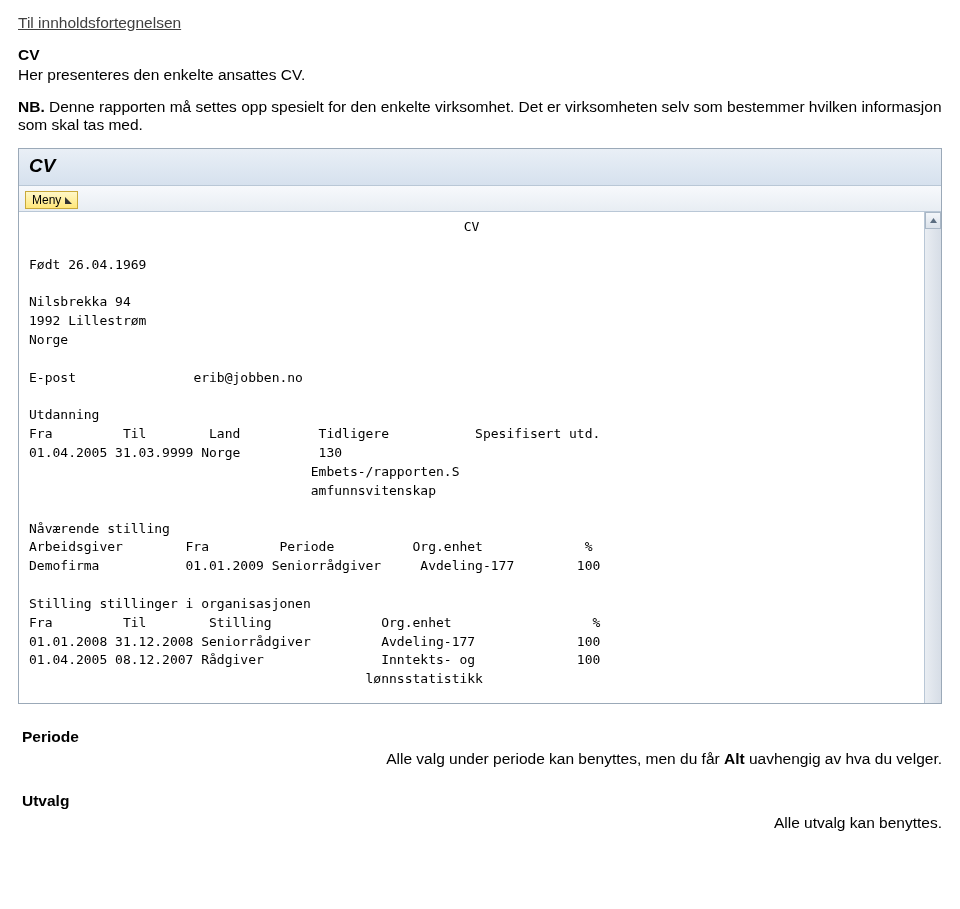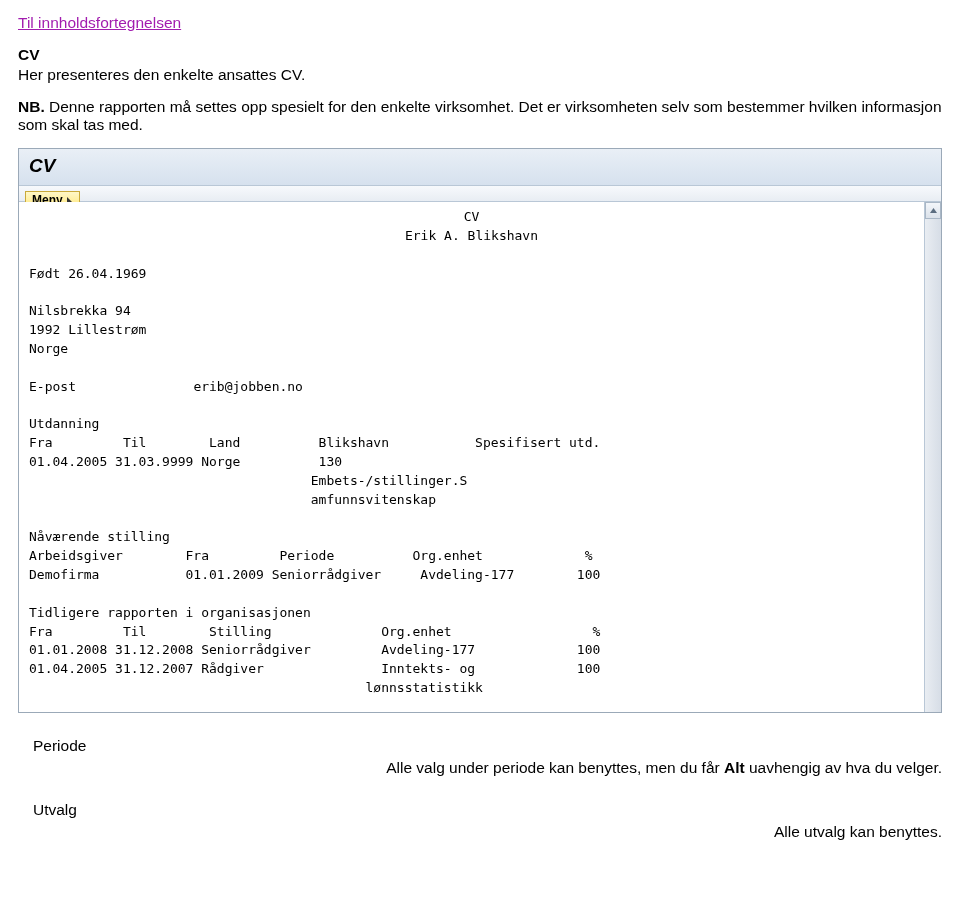--- a/index.html
+++ b/index.html
@@ -6,21 +6,21 @@
   body {
     margin: 0;
     padding: 14px 18px;
     font-family: Arial, Helvetica, sans-serif;
     font-size: 15.5px;
     color: #000;
     background: #fff;
     width: 960px;
   }
   a.toc-link {
-    color: #a21caf;
+    color: #404040;
     text-decoration: underline;
   }
   .section-title {
     font-weight: bold;
     margin: 14px 0 2px 0;
   }
   .para { margin: 0 0 14px 0; }
 
   
   .app-window {
@@ -37,22 +37,21 @@
     font-family: Arial, sans-serif;
     font-weight: bold;
     font-style: italic;
     font-size: 19px;
     color: #000;
   }
   .toolbar-row {
     background: linear-gradient(#f7f9fc, #e8edf3);
     border-bottom: 1px solid #b9c7d6;
     padding: 4px 6px;
-    height: 16px;
-    font-weight: bold;
+    height: 26px;
   }
   .meny-btn {
     display: inline-flex;
     align-items: center;
     gap: 4px;
     font-family: Arial, sans-serif;
     font-size: 12px;
     color: #000;
     background: linear-gradient(#fff7c8, #ffe77a);
     border: 1px solid #c9a93a;
@@ -89,22 +88,22 @@
     display: flex;
     align-items: center;
     justify-content: center;
   }
   .sb-btn svg { display:block; }
   .sb-track { flex: 1; }
 
   .center { text-align: center; }
 
   .bottom-heading {
-    font-weight: normal;
-    margin: 24px 0 0 15px;
+    font-weight: bold;
+    margin: 24px 0 0 4px;
   }
   .bottom-text { margin: 4px 0 12px 0; text-align: right; }
 </style>
 </head>
 <body>
 
 
 
 <a href="#" class="toc-link">Til innholdsfortegnelsen</a>
 
@@ -118,43 +117,43 @@
   </div>
   <div class="toolbar-row">
     <span class="meny-btn">
       <span>Meny</span>
       <svg width="7" height="7" viewBox="0 0 7 7">
           <polygon points="0,7 7,7 0,0" fill="#333"></polygon>
         </svg>
     </span>
   </div>
   <div class="content-wrap">
-    <div class="content-area"><div class="center">CV</div><div class="center">Erik A. Blikshavn</div>
+    <div class="content-area"><div class="center">CV</div>
 <span>Født 26.04.1969</span>
 
 <span>Nilsbrekka 94</span>
 <span>1992 Lillestrøm</span>
 <span>Norge</span>
 
 <span>E-post</span>               <span>erib@jobben.no</span>
 
 <span>Utdanning</span>
-<span>Fra         Til        Land          Blikshavn           Spesifisert utd.</span>
+<span>Fra         Til        Land          Tidligere           Spesifisert utd.</span>
 <span>01.04.2005 31.03.9999 Norge          130</span>
-<span>                                    Embets-/stillinger.S</span>
+<span>                                    Embets-/rapporten.S</span>
 <span>                                    amfunnsvitenskap</span>
 
 <span>Nåværende stilling</span>
 <span>Arbeidsgiver        Fra         Periode          Org.enhet             %</span>
 <span>Demofirma           01.01.2009 Seniorrådgiver     Avdeling-177        100</span>
 
-<span>Tidligere rapporten i organisasjonen</span>
+<span>Stilling stillinger i organisasjonen</span>
 <span>Fra         Til        Stilling              Org.enhet                  %</span>
 <span>01.01.2008 31.12.2008 Seniorrådgiver         Avdeling-177             100</span>
-<span>01.04.2005 31.12.2007 Rådgiver               Inntekts- og             100</span>
+<span>01.04.2005 08.12.2007 Rådgiver               Inntekts- og             100</span>
 <span>                                           lønnsstatistikk</span></div>
     <div class="scrollbar">
       <div class="sb-btn">
         <svg width="7" height="5" viewBox="0 0 7 5">
             <polygon points="3.5,0 7,5 0,5" fill="#5b6d80"></polygon>
           </svg>
       </div>
       <div class="sb-track"></div>
     </div>
   </div>

